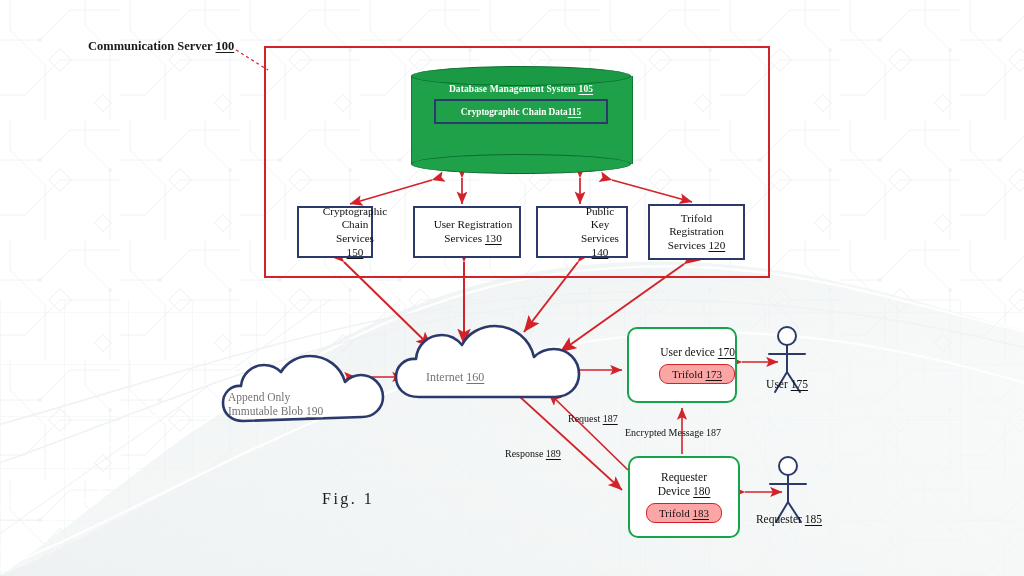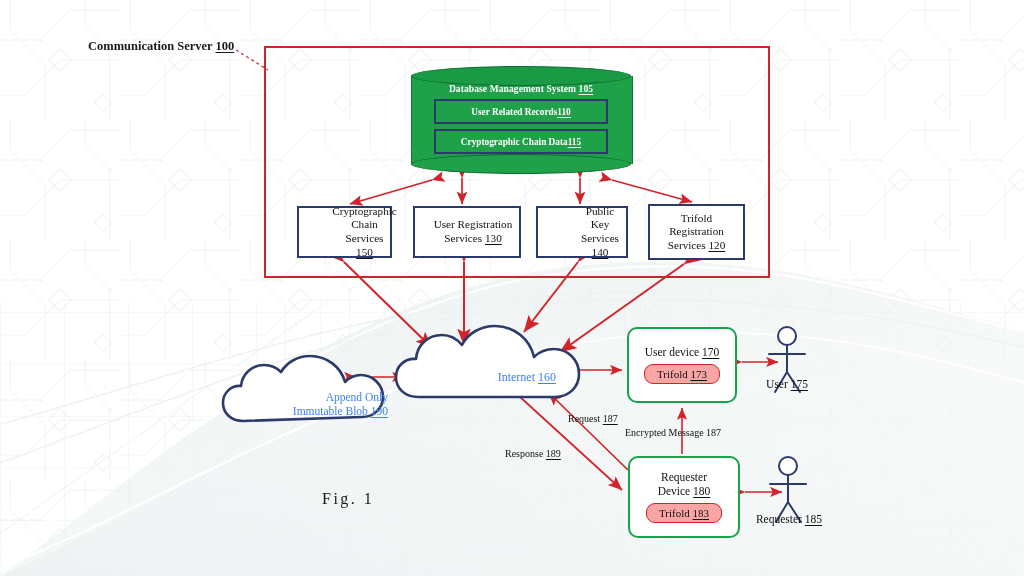--- a/index.html
+++ b/index.html
@@ -64,40 +64,40 @@
     box-sizing:border-box;
   }
 
   
   .svc{
     border:2px solid #2b3a6b;background:#ffffff;
     display:flex;align-items:center;justify-content:center;
     text-align:center;color:#111;font-size:11.2px;line-height:1.22;
     padding:2px 4px;box-sizing:border-box;
   }
-  #svc-150{left:297px;top:206px;width:95px;height:52px;padding-left:44px;}
+  #svc-150{left:297px;top:206px;width:76px;height:52px;padding-left:44px;}
   #svc-130{left:413px;top:206px;width:108px;height:52px;padding-left:16px;}
   #svc-140{left:536px;top:206px;width:92px;height:52px;padding-left:40px;}
   #svc-120{left:648px;top:204px;width:97px;height:56px;}
 
   
   .cloud-label{
-    position:absolute;text-align:right;color:#3b82f6;font-size:12px;line-height:1.25;
+    position:absolute;text-align:left;color:#737373;font-size:12px;line-height:1.25;
     pointer-events:none;white-space:nowrap;
   }
   #internet-label{left:426px;top:370px;width:130px;}
   #blob-label{left:228px;top:390px;width:160px;font-size:11.5px;}
 
   
   .device{
     border:2.5px solid #17a34a;border-radius:10px;background:#ffffff;
     display:flex;flex-direction:column;align-items:center;justify-content:center;
     text-align:center;color:#111;
   }
-  #dev-170{left:627px;top:327px;width:110px;height:76px;}
+  #dev-170{left:627px;top:327px;width:110px;height:76px;align-items:flex-end;}
   #dev-180{left:628px;top:456px;width:112px;height:82px;}
   .dev-title{font-size:11.5px;line-height:1.2;margin-bottom:5px;}
   .trifold{
     border:1.3px solid #d2232a;border-radius:9px;background:#fca5a5;
     padding:3px 12px;font-size:11px;color:#111;white-space:nowrap;
   }
 
   
   .actor-label{
     position:absolute;text-align:center;font-size:11.5px;color:#111;white-space:nowrap;
@@ -262,24 +262,20 @@
 
     <div class="node" id="dbms">
       <div class="cyl-body"></div>
       <div class="cyl-bot"></div>
       <div class="cyl-top"></div>
       <div class="cyl-content">
         <div class="dbms-title">
           <span>Database Management System </span><span class="u">105</span>
         </div>
         <div class="db-inner">
-          <span>User Related Records </span>
-            <span class="u">110</span>
-        </div>
-        <div class="db-inner">
           <span>Cryptographic Chain Data </span>
             <span class="u">115</span>
         </div>
       </div>
     </div>
 
     <div class="node svc" id="svc-150">
       <div>
         <span>Cryptographic</span><br>
         <span>Chain Services</span><br>

